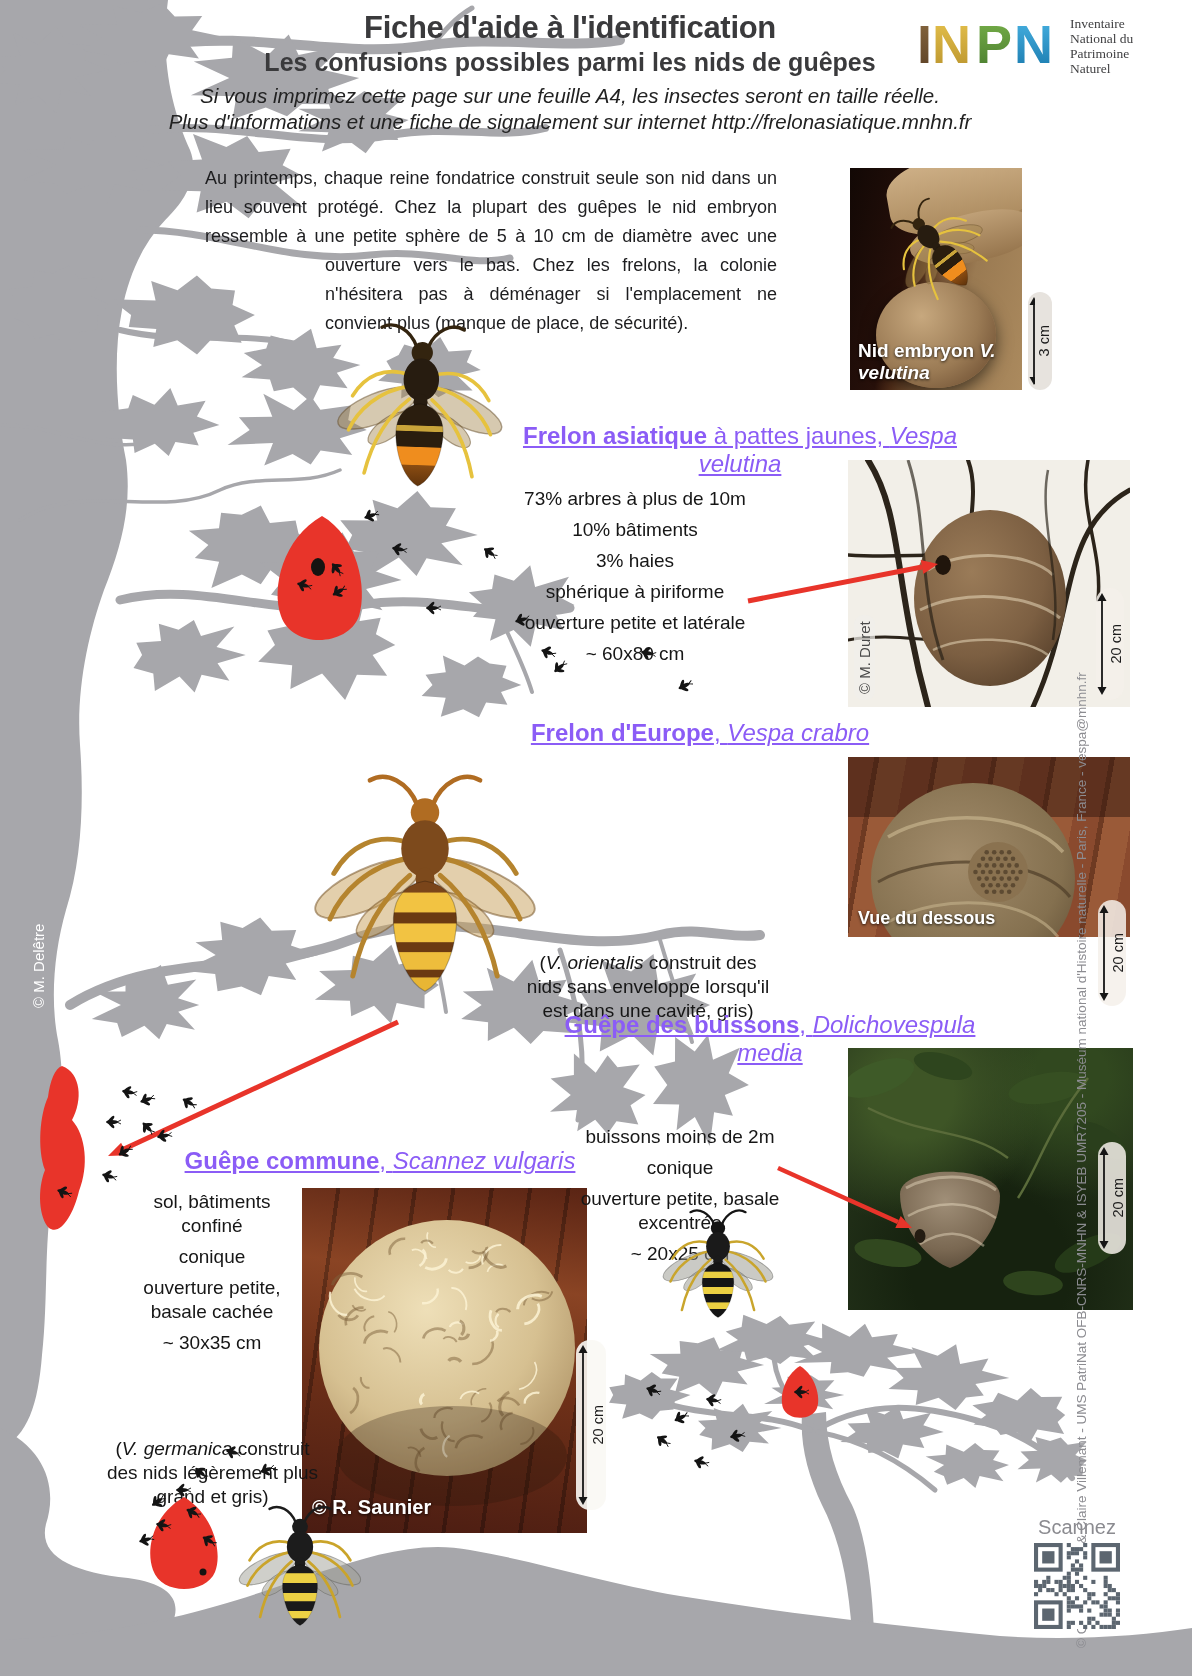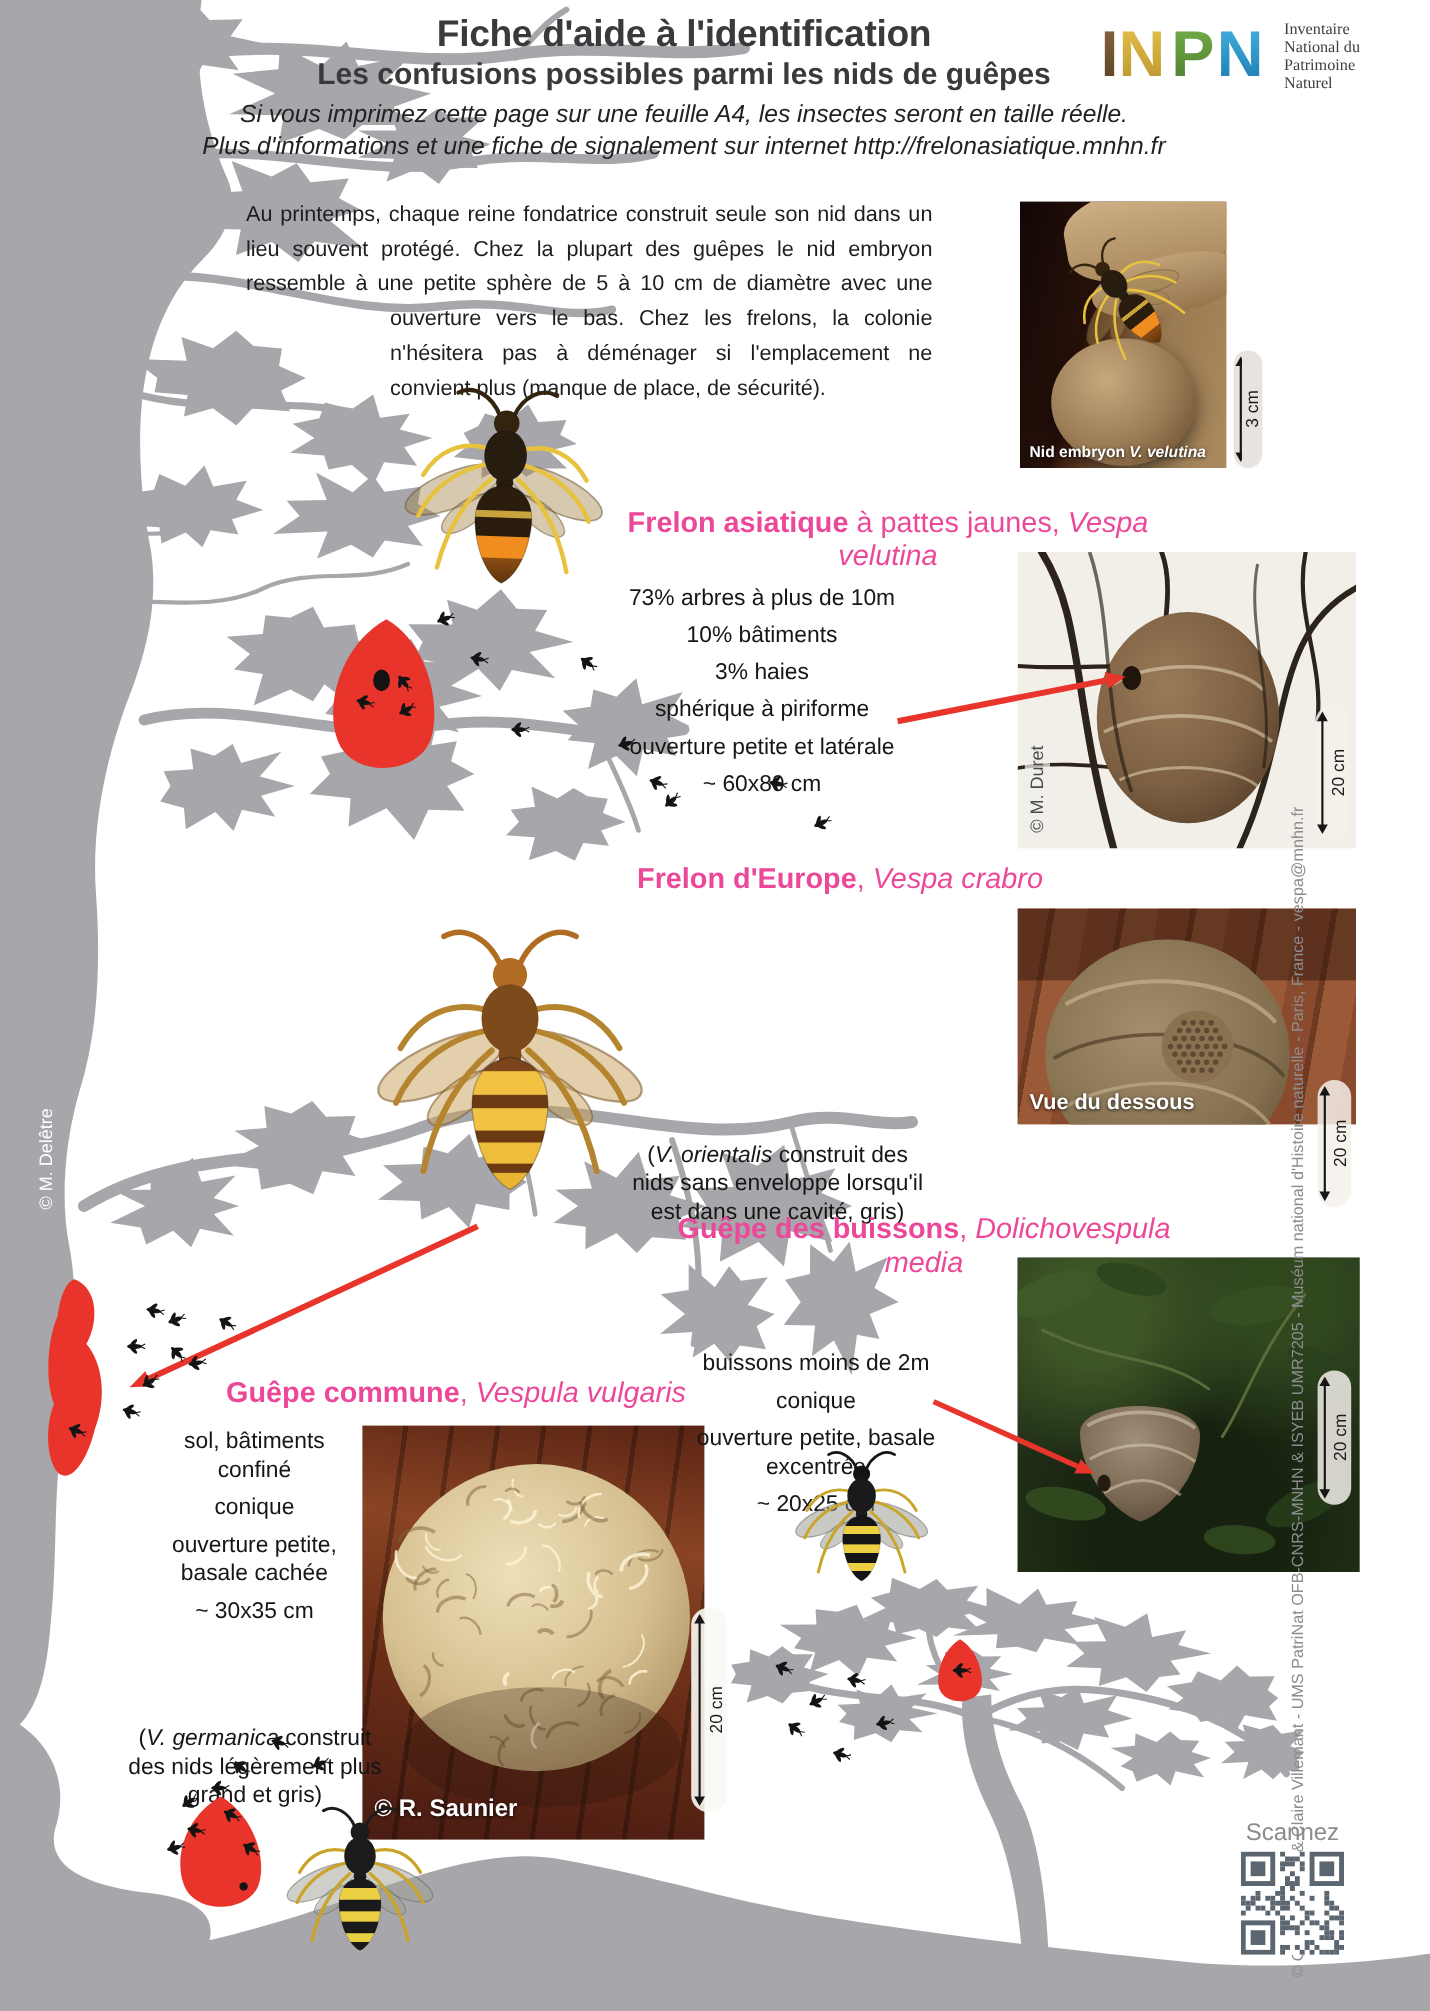--- a/index.html
+++ b/index.html
@@ -18,21 +18,21 @@
 
   .logo{position:absolute;left:914px;top:10px;display:flex;align-items:flex-start;z-index:11;}
   .logo-text{margin-left:6px;font-family:"Liberation Serif",serif;font-size:13.5px;line-height:15px;color:#3f3f41;padding-top:6px;}
 
   
   .intro{position:absolute;left:205px;top:164px;width:572px;font-size:18px;line-height:29px;
          text-align:justify;color:#1d1d1f;z-index:10;}
   .intro-cut{float:left;width:120px;height:270px;shape-outside:polygon(0 90px,100% 90px,100% 270px,0 270px);}
 
   
-  .sp{position:absolute;margin:0;font-size:24px;font-weight:normal;text-align:center;color:#ec4899;z-index:10;}
+  .sp{position:absolute;margin:0;font-size:24px;font-weight:normal;text-align:center;color:#8b5cf6;z-index:10;text-decoration:underline;}
   .sp b{font-weight:bold;}
   .det{position:absolute;text-align:center;font-size:19px;line-height:24px;color:#161616;z-index:10;}
   .det .dl{margin-bottom:7px;}
   .det.note{line-height:24px;}
 
   
   .photo{position:absolute;overflow:hidden;z-index:5;}
   .ph-svg{position:absolute;left:0;top:0;}
   .photo-cap{position:absolute;left:10px;bottom:8px;color:#fff;font-weight:bold;font-size:16px;
              text-shadow:0 1px 3px rgba(0,0,0,.8);z-index:6;}
@@ -221,21 +221,21 @@
               <stop offset="0.52" stop-color="#2a1d0e"></stop>
               <stop offset="0.53" stop-color="#ef8d1e"></stop>
               <stop offset="0.74" stop-color="#ef8d1e"></stop>
               <stop offset="0.75" stop-color="#8a4c12"></stop>
               <stop offset="1" stop-color="#5f330c"></stop>
             </linearGradient>
           </defs>
           <path d="M0,-10 C13,-8 17.5,2 16.5,14 C15,31 8,44 0,48 C-8,44 -15,31 -16.5,14 C-17.5,2 -13,-8 0,-10 Z" fill="url(#abd4)" stroke="rgba(0,0,0,.25)" stroke-width="0.6"></path>
         </g>
       </svg>
-    <div class="photo-cap" style="font-size:13px;left:8px;bottom:6px;">
+    <div class="photo-cap" style="font-size:19px;left:8px;bottom:6px;">
       <span>Nid embryon </span><i>V. velutina</i>
     </div>
   </div>
   <div class="pill gray" style="left:1028px;top:292px;width:24px;height:98px;">
       <svg width="12" height="90">
         <line x1="6" y1="8" x2="6" y2="82" stroke="#161616" stroke-width="1.8"></line>
         <polygon points="6,1 1.5,9 10.5,9" fill="#161616"></polygon>
         <polygon points="6,89 1.5,81 10.5,81" fill="#161616"></polygon>
       </svg>
     <span class="pill-label">3 cm</span>
@@ -496,21 +496,21 @@
     <b>Guêpe des buissons</b><span>, </span><i>Dolichovespula media</i>
   </h2>
   <div class="det" style="left:555px;top:1125px;width:250px;">
     <div class="dl">buissons moins de 2m</div>
     <div class="dl">conique</div>
     <div class="dl">ouverture petite, basale excentrée</div>
     <div class="dl">~ 20x25 cm</div>
   </div>
 
   <h2 class="sp" style="left:155px;top:1147px;width:450px;">
-    <b>Guêpe commune</b><span>, </span><i>Vespula vulgaris</i>
+    <b>Guêpe commune</b><span>, </span><i>Scannez vulgaris</i>
   </h2>
   <div class="det" style="left:132px;top:1190px;width:160px;">
     <div class="dl">sol, bâtiments confiné</div>
     <div class="dl">conique</div>
     <div class="dl">ouverture petite, basale cachée</div>
     <div class="dl">~ 30x35 cm</div>
   </div>
   <div class="det note" style="left:105px;top:1437px;width:215px;">
     <span>(</span><i>V. germanica</i><span> construit des nids légèrement plus grand et gris)</span>
   </div>

